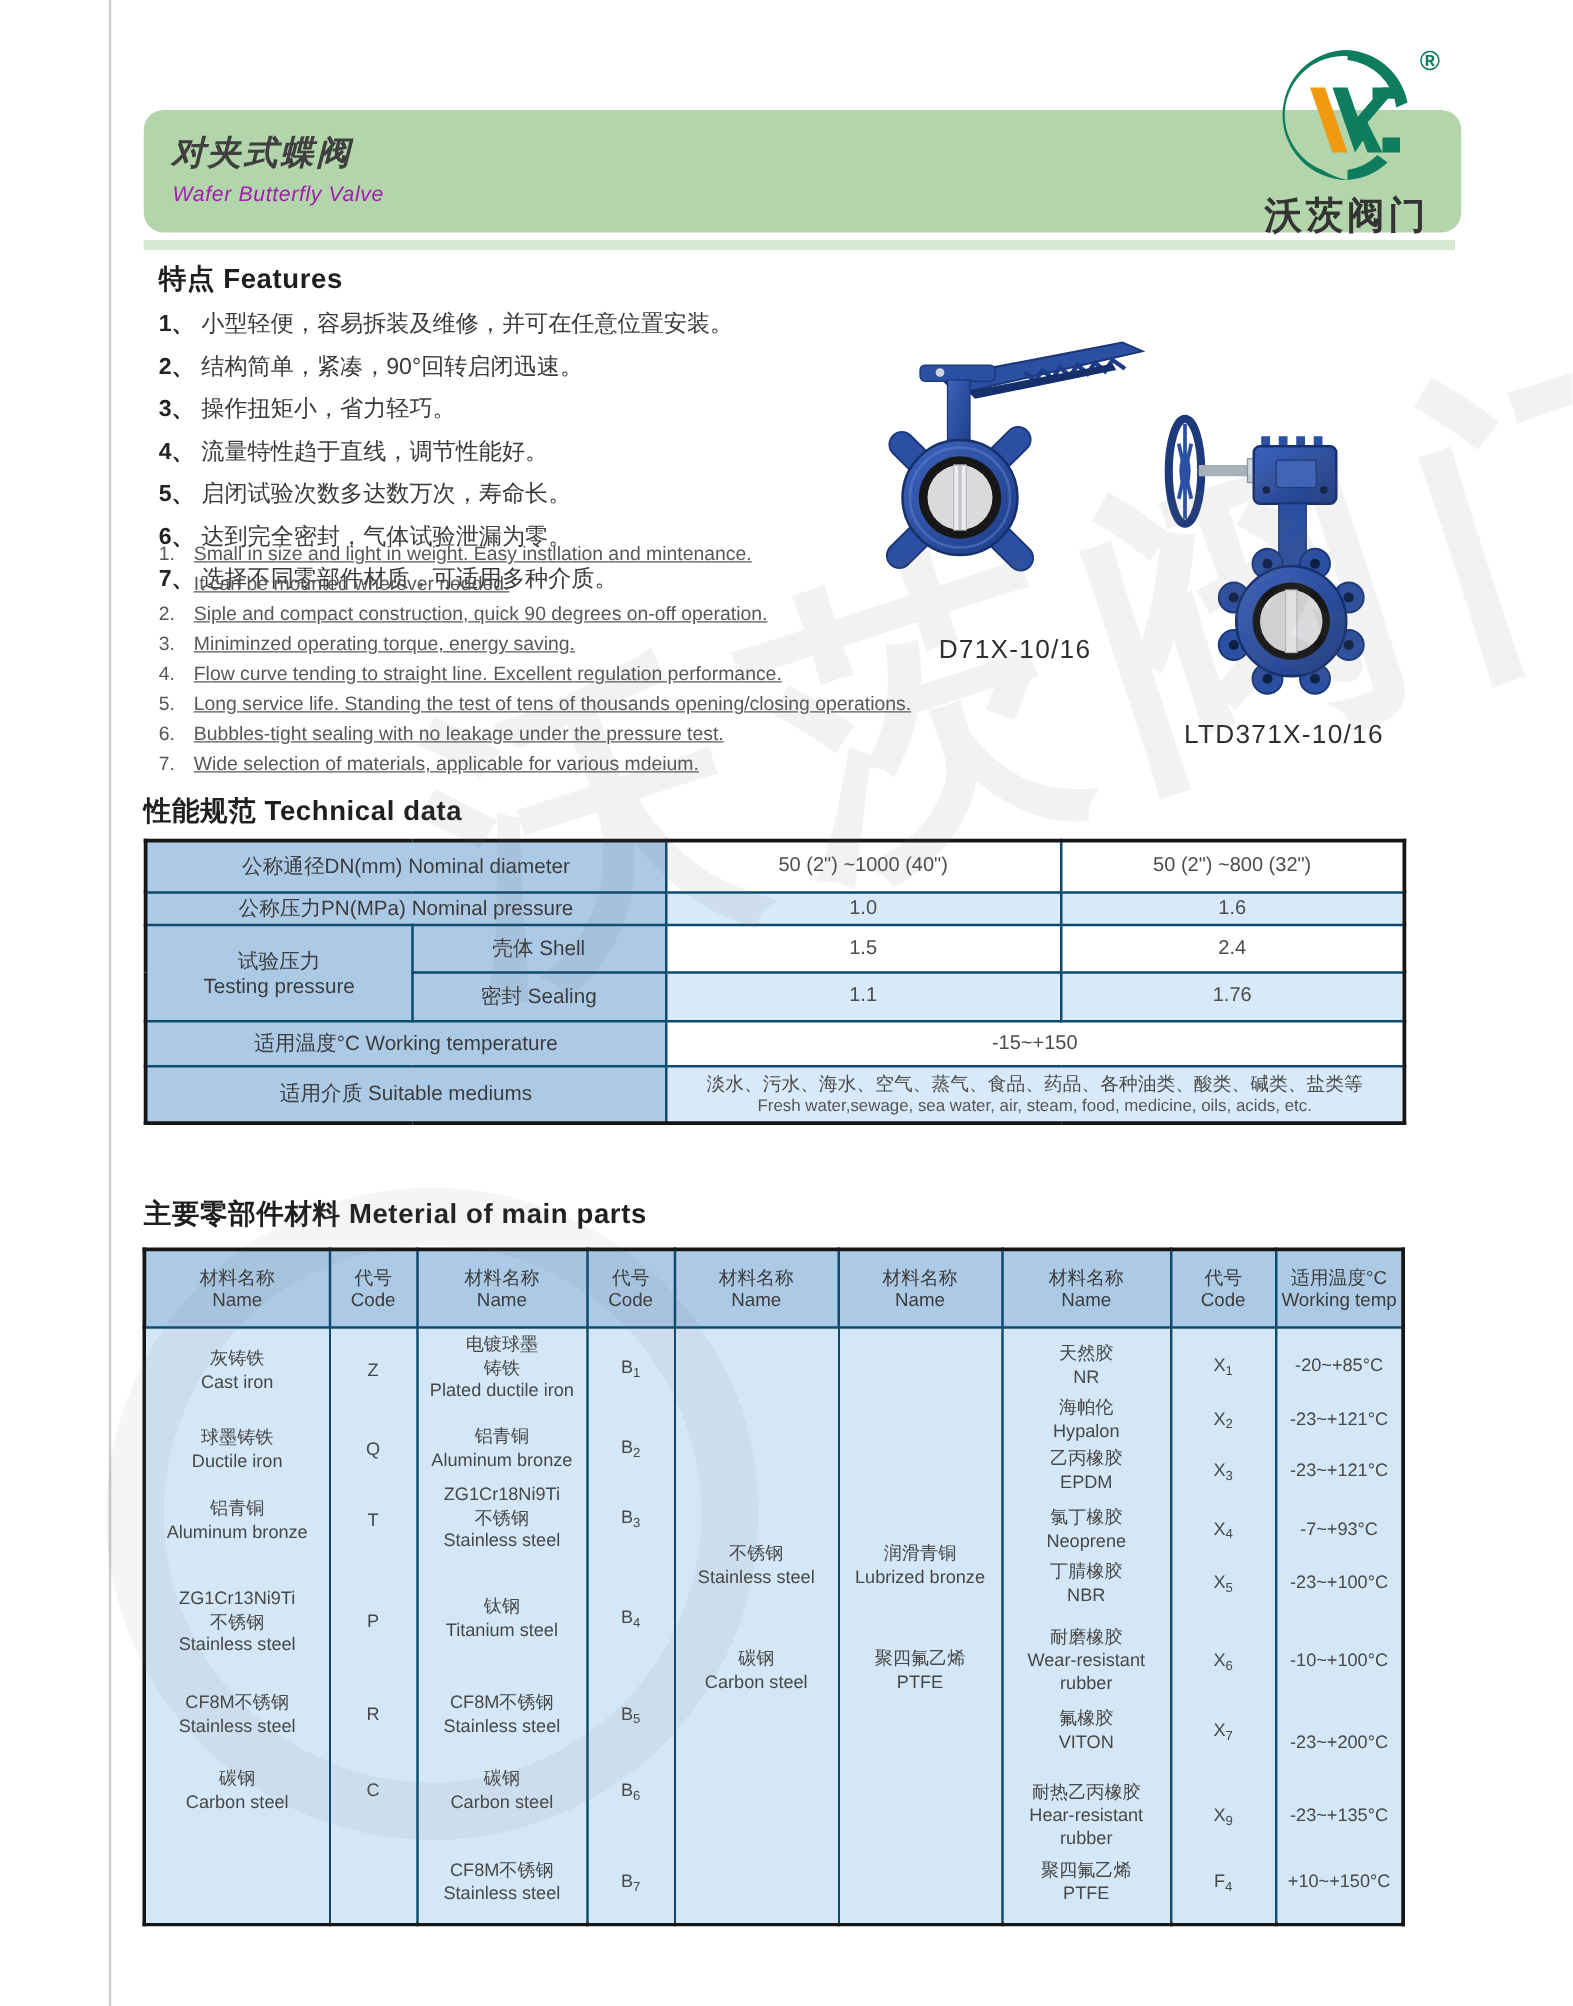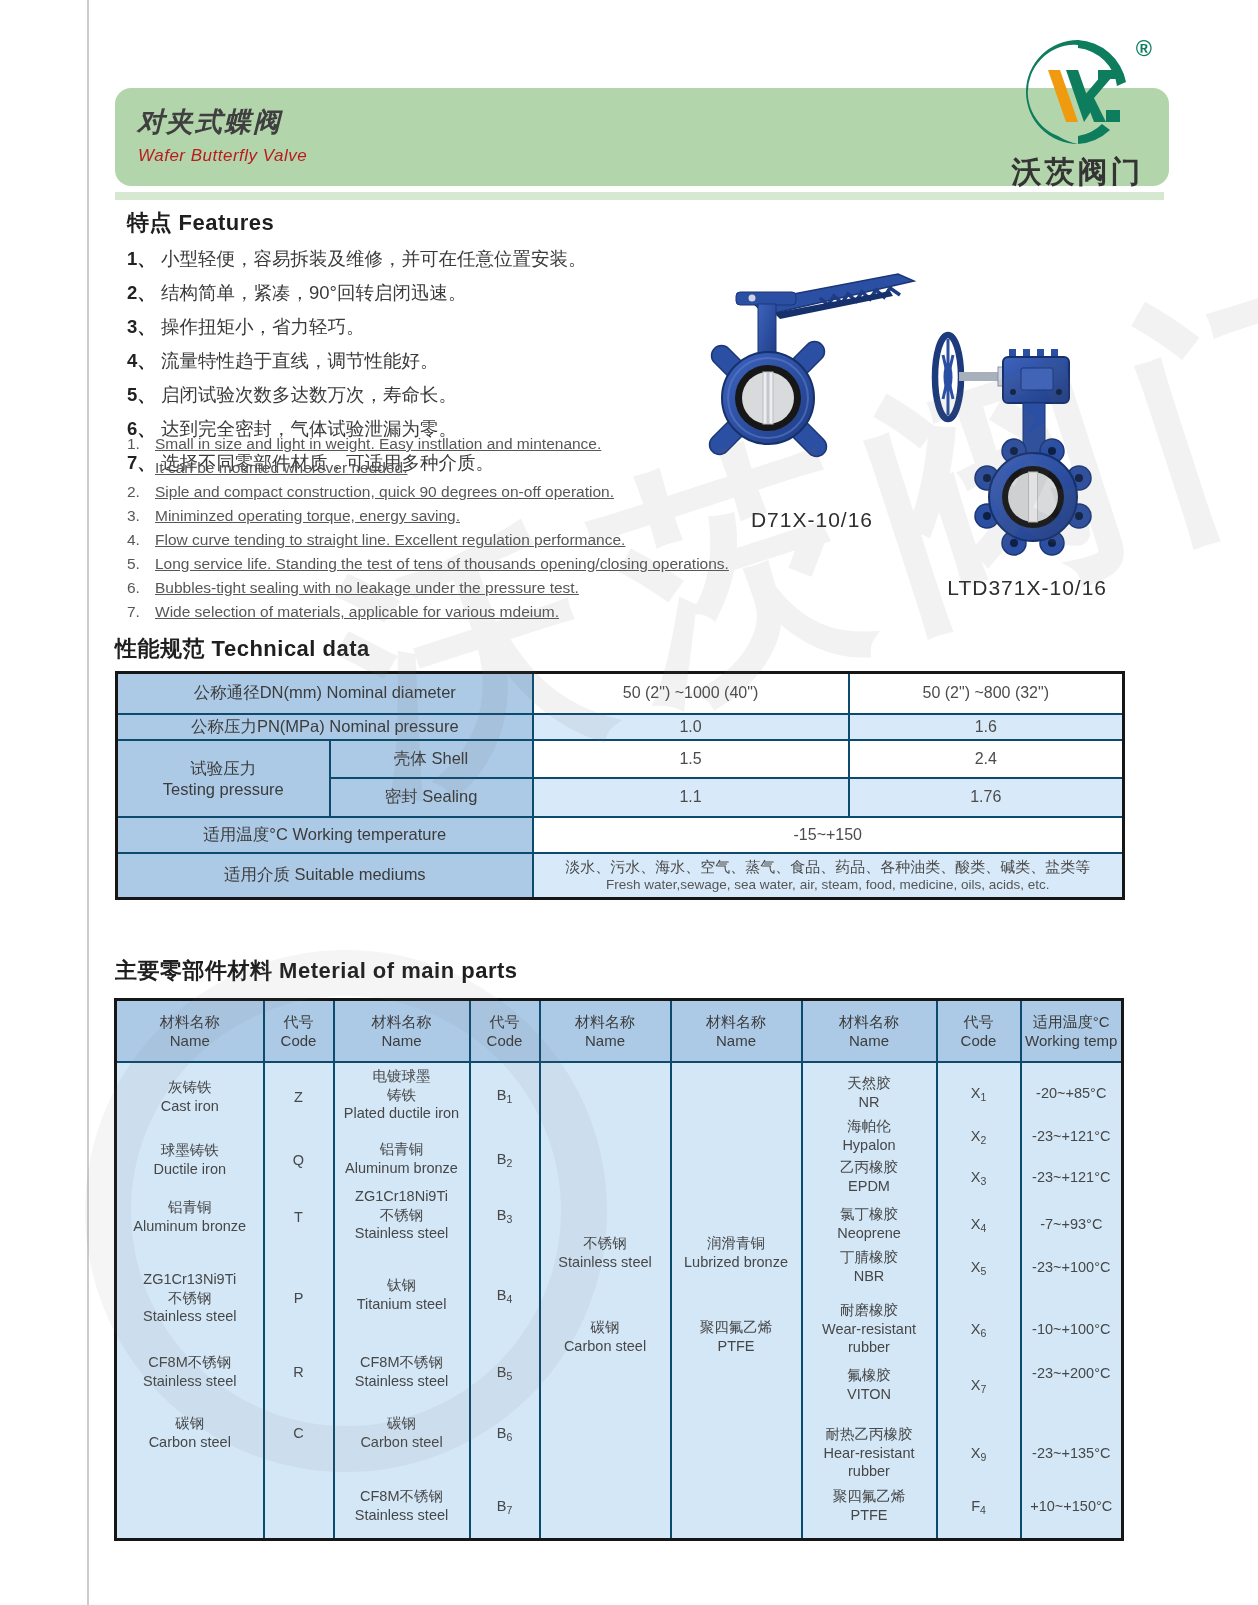--- a/index.html
+++ b/index.html
@@ -7,21 +7,21 @@
        font-family:"Liberation Sans","DejaVu Sans",sans-serif;color:#3d3d3d;}
   .abs{position:absolute;}
   .pre{white-space:pre-line;}
 
   
   .edge-line{left:87px;top:0;width:2px;height:1605px;background:#cccccc;}
 
   
   .banner{left:115px;top:88px;width:1054px;height:98px;background:#b3d5ab;border-radius:16px;font-style:italic;}
   .banner .t-zh{position:absolute;left:22px;top:16px;font-size:27px;font-weight:bold;color:#3f3f3f;letter-spacing:2px;}
-  .banner .t-en{position:absolute;left:23px;top:58px;font-size:17px;color:#b91c1c;letter-spacing:.5px;}
+  .banner .t-en{position:absolute;left:23px;top:58px;font-size:17px;color:#a21caf;letter-spacing:.5px;}
   .strip{left:115px;top:192px;width:1049px;height:8px;background:#d6e8cf;}
   .logo-wrap{left:985px;top:34px;width:185px;height:160px;text-align:center;}
   .logo-reg{position:absolute;right:18px;top:2px;font-size:22px;color:#0e7d5e;font-weight:bold;}
   .brand{position:absolute;left:0;right:0;top:118px;font-size:30px;font-weight:bold;color:#343434;letter-spacing:3px;}
 
   
   .sec-head{font-size:22px;font-weight:bold;color:#1f1f1f;letter-spacing:.5px;}
 
   
   .feat-zh{left:127px;top:241px;width:620px;}
@@ -431,21 +431,21 @@
       <div class="entry" style="top:443px"><span>F</span><span class="sm">4</span></div>
     </td>
 
     <td class="cell">
       <div class="entry" style="top:30px">-20~+85°C</div>
       <div class="entry" style="top:73px">-23~+121°C</div>
       <div class="entry" style="top:114px">-23~+121°C</div>
       <div class="entry" style="top:161px">-7~+93°C</div>
       <div class="entry" style="top:204px">-23~+100°C</div>
       <div class="entry" style="top:266px">-10~+100°C</div>
-      <div class="entry" style="top:310px">-23~+200°C</div>
+      <div class="entry" style="top:332px">-23~+200°C</div>
       <div class="entry" style="top:390px">-23~+135°C</div>
       <div class="entry" style="top:443px">+10~+150°C</div>
     </td>
   </tr>
 </tbody>
   </table>
 
 <div class="abs wm-text">沃茨阀门</div>
 <div class="abs wm-circle"></div>
 

